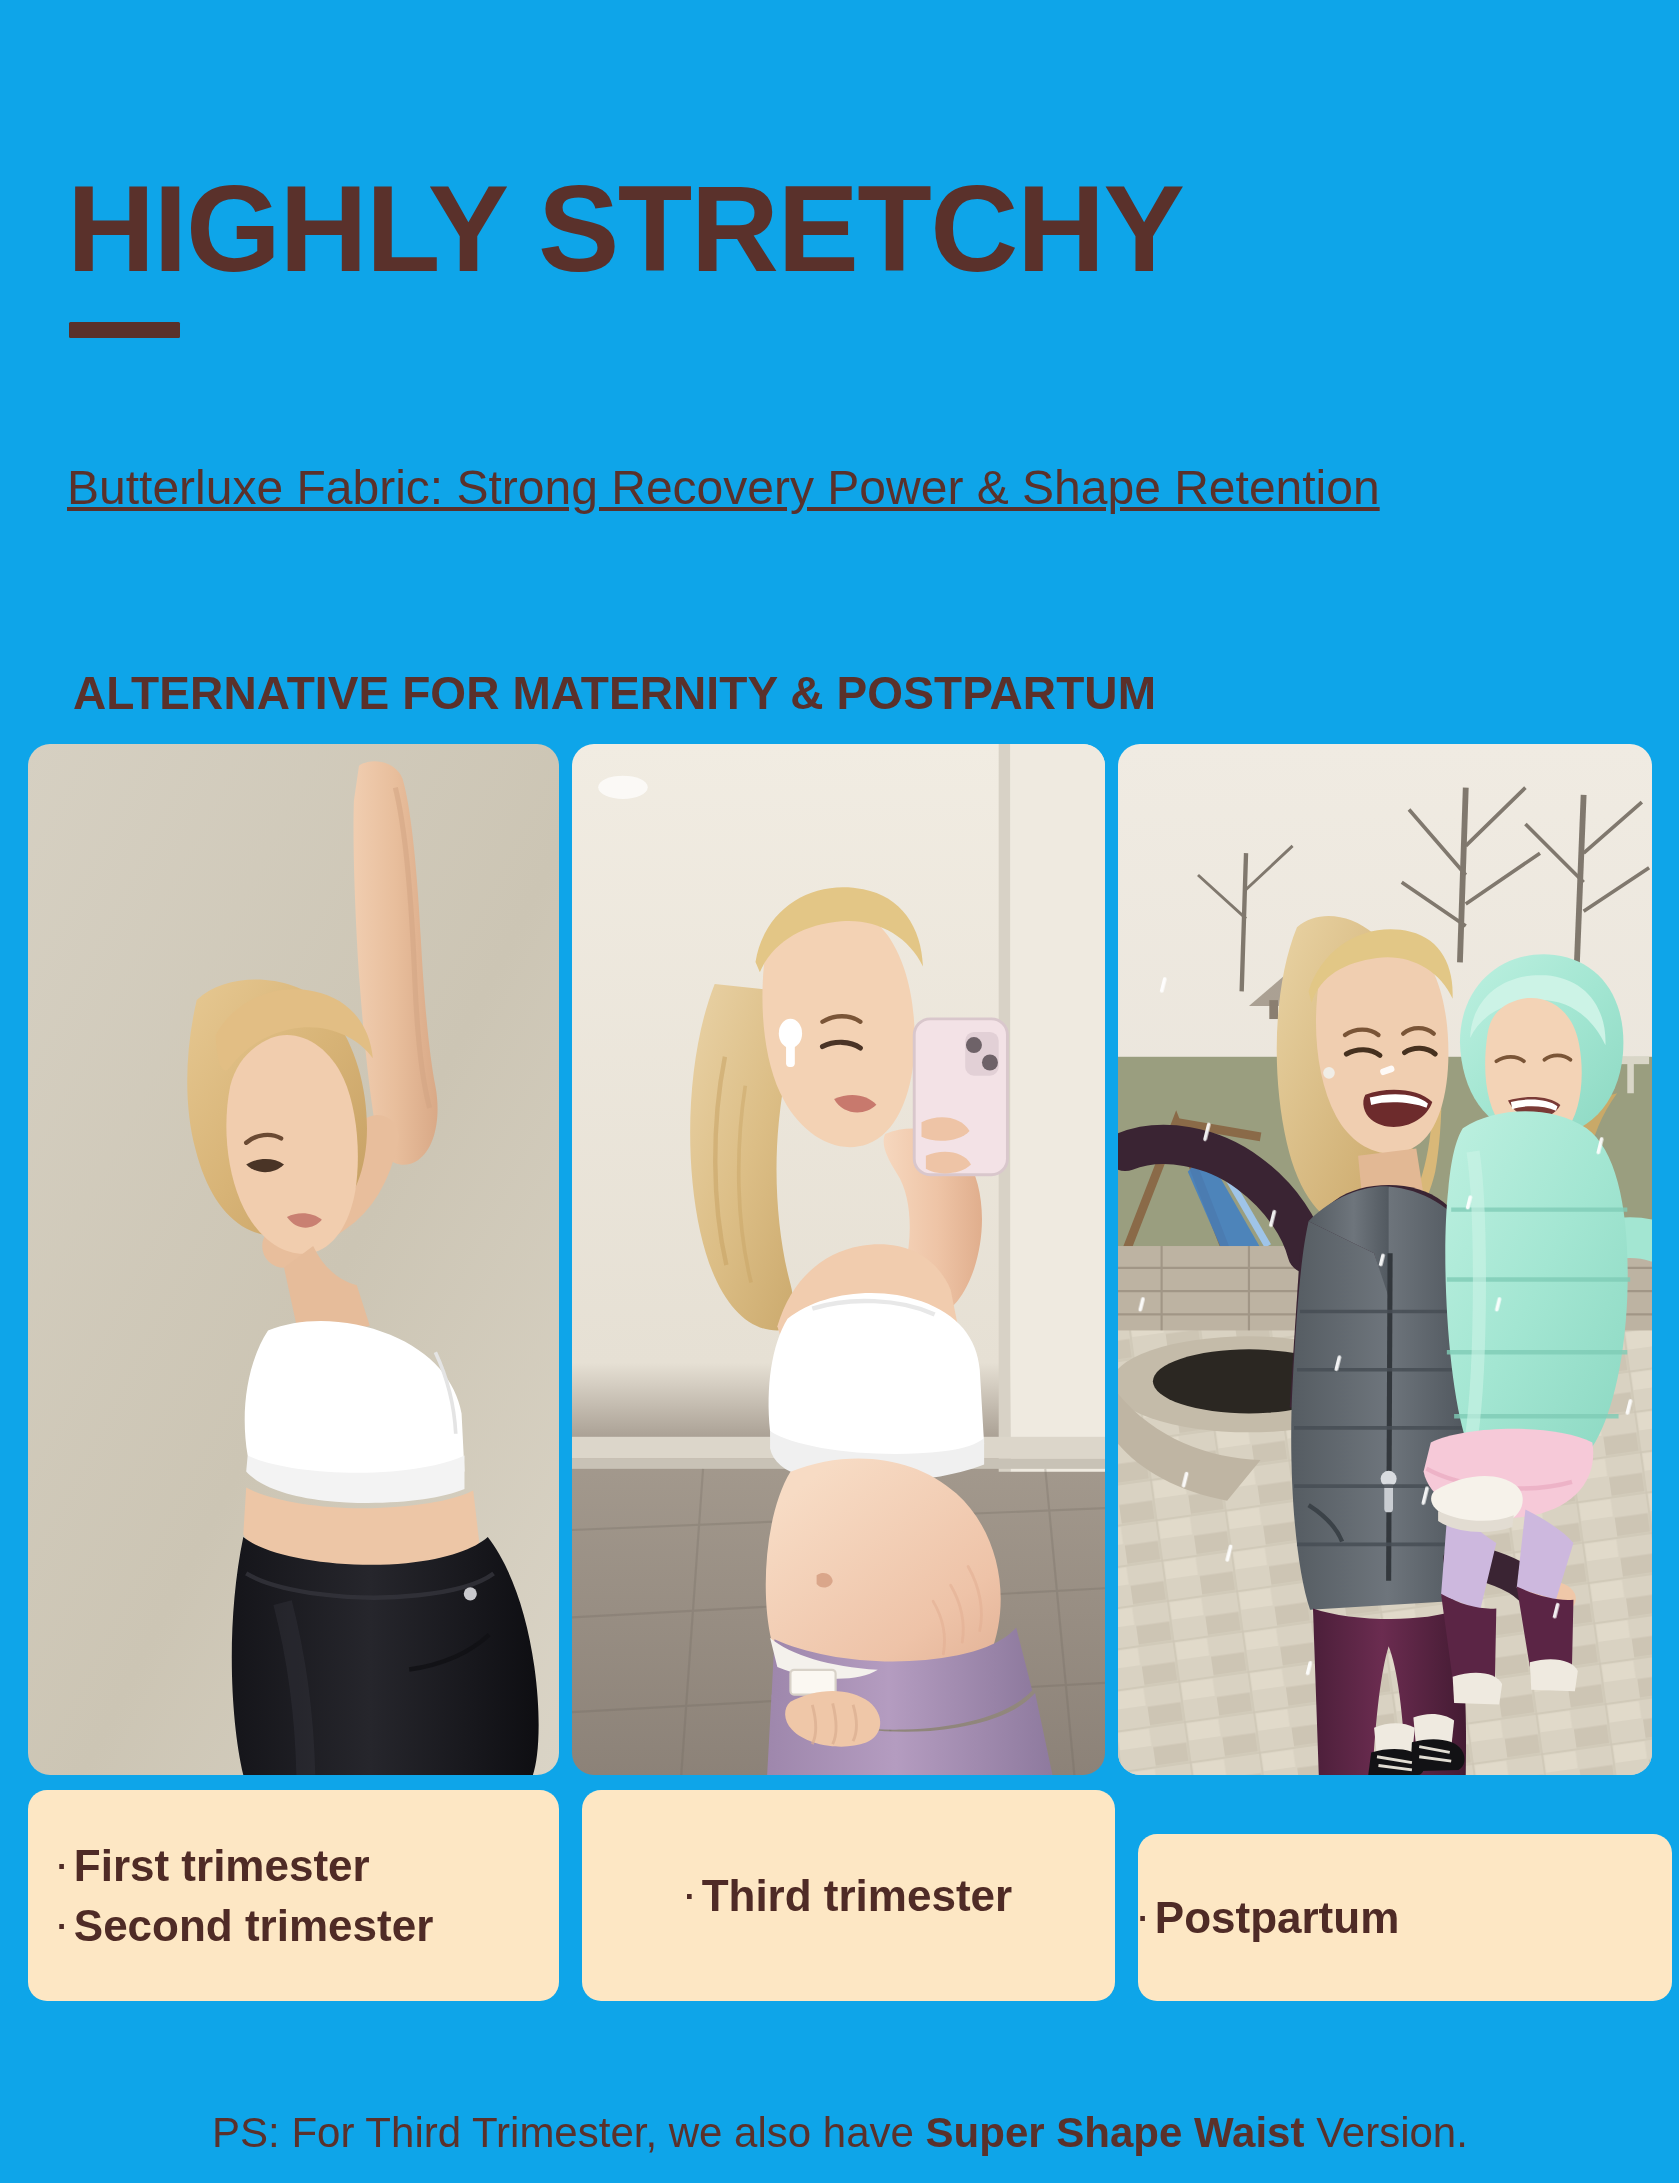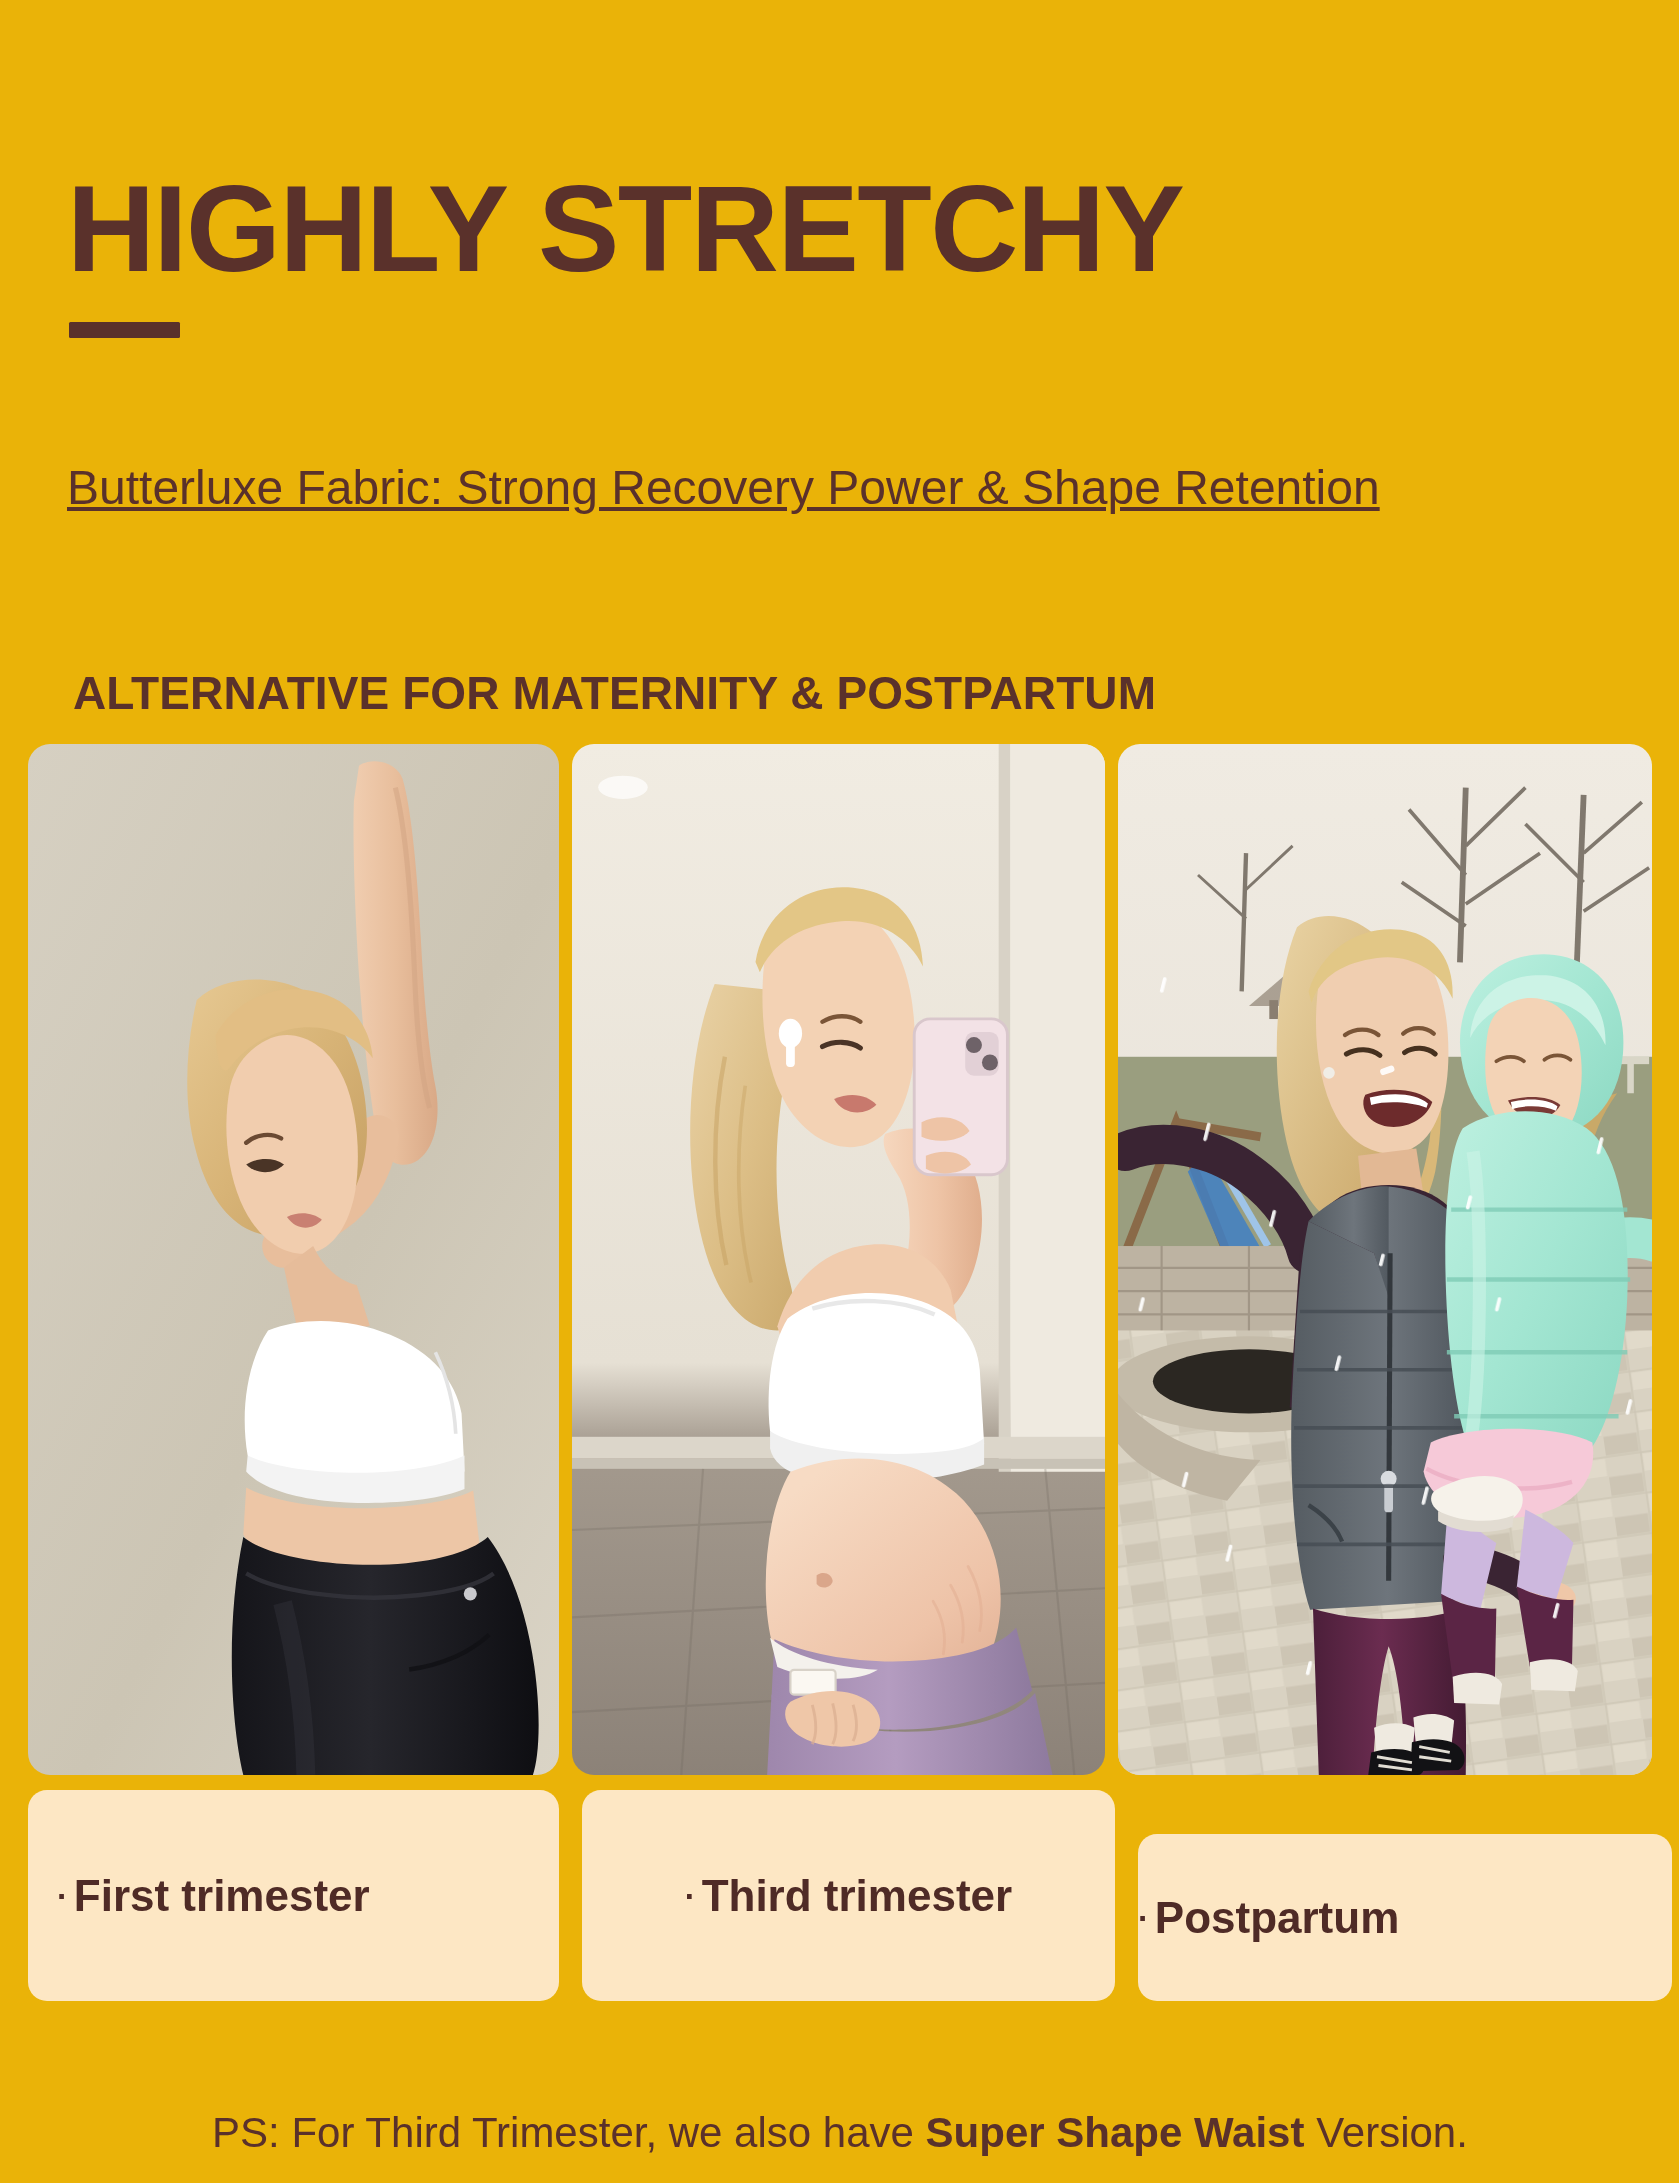--- a/index.html
+++ b/index.html
@@ -3,21 +3,21 @@
 <meta charset="utf-8">
 <style>
   html,body{margin:0;padding:0;}
   body{
     width:1680px;height:2183px;
     background:#FBDCA0;
     font-family:"Liberation Sans",sans-serif;
     overflow:hidden;
     position:relative;
   }
-  .page{position:absolute;inset:0;background:#eab308;}
+  .page{position:absolute;inset:0;background:#0ea5e9;}
 
   
   .headline{
     position:absolute;left:67px;top:86px;
     font-size:122px;line-height:1;
     font-weight:700;letter-spacing:-1.5px;
     color:#5A312B;white-space:nowrap;
   }
   .accent-rule{
     position:absolute;left:69px;top:322px;
@@ -490,20 +490,23 @@
       </svg>
     </div>
   </div>
 
   <div class="captions">
 
     <div class="capbox c1">
       <div class="capline">
         <span class="bullet">·</span><span>First trimester</span>
       </div>
+      <div class="capline">
+        <span class="bullet">·</span><span>Second trimester</span>
+      </div>
     </div>
 
     <div class="capbox c2">
       <div class="capline">
         <span class="bullet">·</span><span>Third trimester</span>
       </div>
     </div>
 
     <div class="capbox c3">
       <div class="capline">

